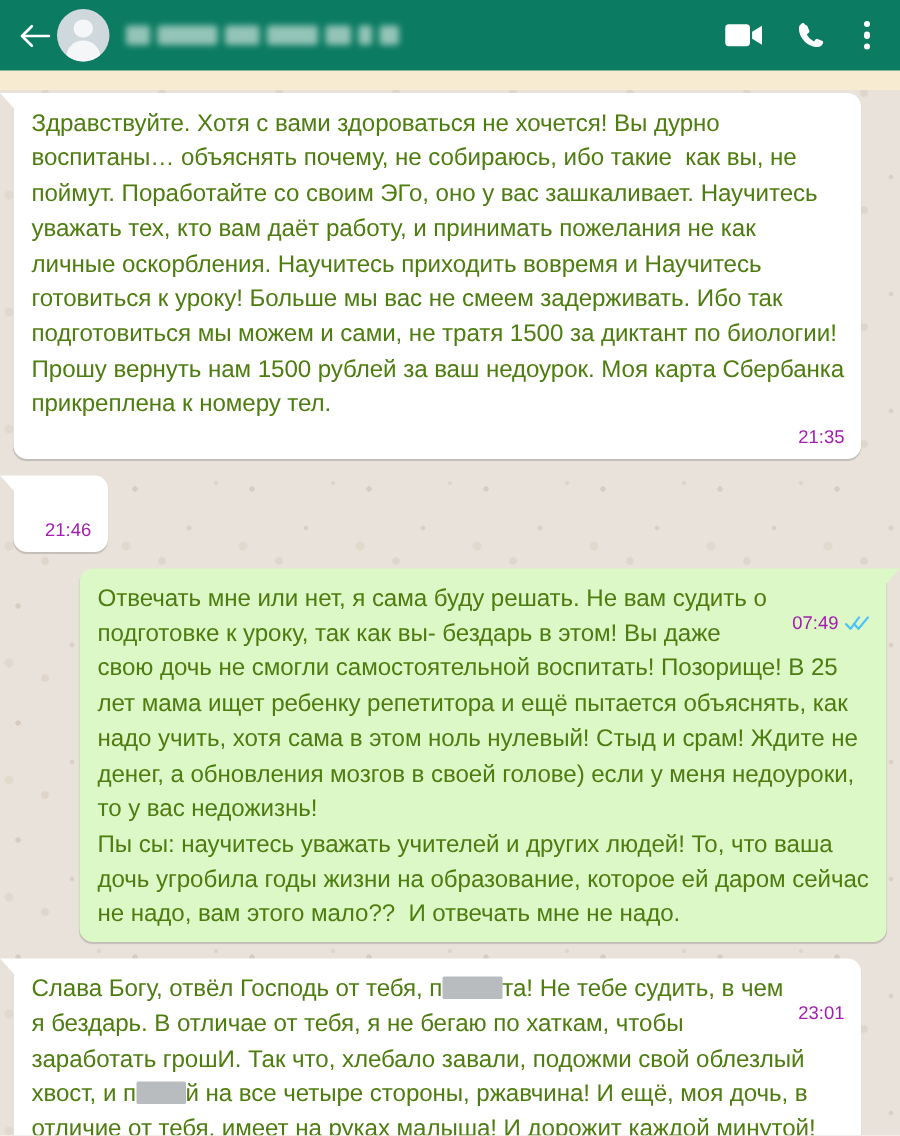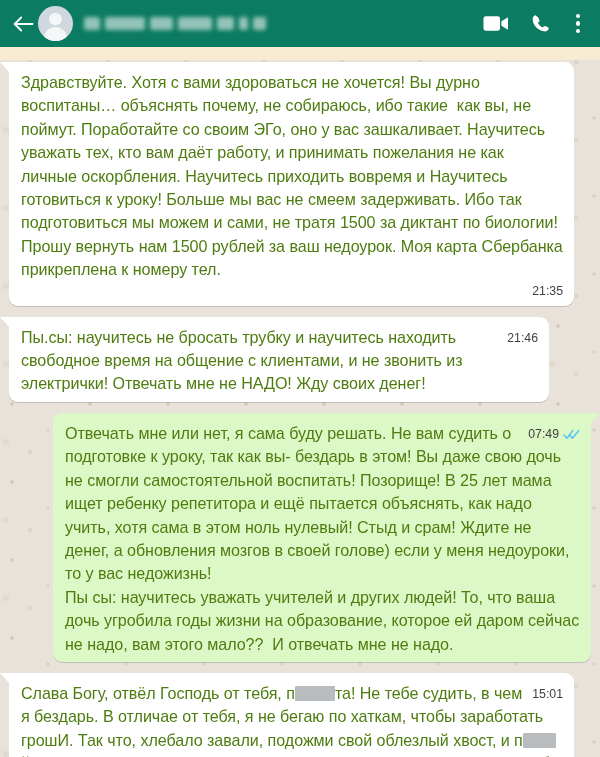--- a/index.html
+++ b/index.html
@@ -175,25 +175,25 @@
     display: flex;
     align-items: center;
     justify-content: flex-end;
     gap: 4px;
     margin-top: 1px;
     height: 17px;
   }
   .meta.inline {
     float: right;
     margin-left: 9px;
-    margin-top: 4px;
+    margin-top: 19px;
   }
   .time {
     font-size: 12.3px;
-    color: #404040;
+    color: #a21caf;
     white-space: nowrap;
   }
   .ticks { display: inline-flex; align-items: center; }
 
   
   .redact {
     display: inline-block;
     background: #b9bcbe;
     border-radius: 1px;
     vertical-align: -2px;
@@ -290,21 +290,20 @@
           <span class="time">21:35</span>
         </div>
       </div>
     </div>
 
     <div class="row in">
       <div class="bubble in" style="max-width:540px">
         <div class="meta inline">
           <span class="time">21:46</span>
         </div>
-        <div class="msg-text">Пы.сы: научитесь не бросать трубку и научитесь находить свободное время на общение с клиентами, и не звонить из электрички! Отвечать мне не НАДО! Жду своих денег!</div>
       </div>
     </div>
 
     <div class="row out">
       <div class="bubble out" style="max-width:538px">
         <div class="meta inline">
           <span class="time">07:49</span>
           <span class="ticks">
             <svg width="17" height="11" viewBox="0 0 17 11" aria-hidden="true">
               <path d="M1 6.1 L4 9.2 L9.7 1.6" fill="none" stroke="#4fc3f7" stroke-width="1.5" stroke-linecap="round" stroke-linejoin="round"></path>
@@ -313,20 +312,20 @@
           </span>
         </div>
         <div class="msg-text">Отвечать мне или нет, я сама буду решать. Не вам судить о подготовке к уроку, так как вы- бездарь в этом! Вы даже свою дочь не смогли самостоятельной воспитать! Позорище! В 25 лет мама ищет ребенку репетитора и ещё пытается объяснять, как надо учить, хотя сама в этом ноль нулевый! Стыд и срам! Ждите не денег, а обновления мозгов в своей голове) если у меня недоуроки, то у вас недожизнь!
 Пы сы: научитесь уважать учителей и других людей! То, что ваша дочь угробила годы жизни на образование, которое ей даром сейчас не надо, вам этого мало??  И отвечать мне не надо.</div>
       </div>
     </div>
 
     <div class="row in">
       <div class="bubble in">
         <div class="meta inline">
-          <span class="time">15:01</span>
+          <span class="time">23:01</span>
         </div>
         <div class="msg-text"><span>Слава Богу, отвёл Господь от тебя, п</span><span class="redact w1"></span><span>та! Не тебе судить, в чем я бездарь. В отличае от тебя, я не бегаю по хаткам, чтобы заработать грошИ. Так что, хлебало завали, подожми свой облезлый хвост, и п</span><span class="redact w2"></span><span>й на все четыре стороны, ржавчина! И ещё, моя дочь, в отличие от тебя, имеет на руках малыша! И дорожит каждой минутой! Поэтому именно Я, занимаюсь поиском преподавателей! Такая МРАЗЬ у нас впервые!!! Надо было тебя в шею гнать, когда ты чушка, опоздала. Так нет, пожалела нмщебродку. У тебясамое интересное впереди, гандониха!</span></div>
       </div>
     </div>
 
   </div>
 </div>
 
 </body></html>

